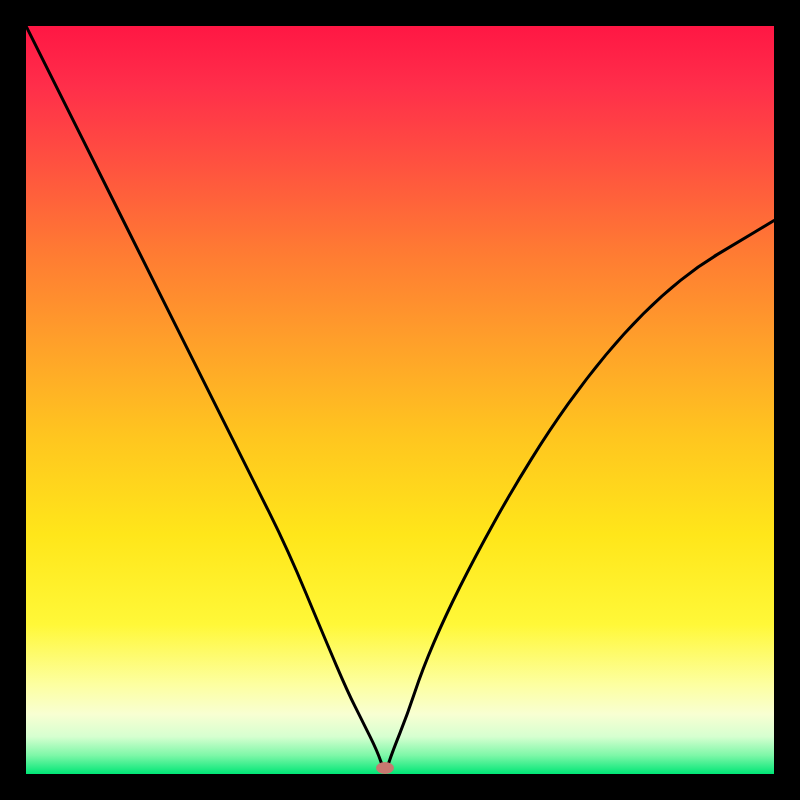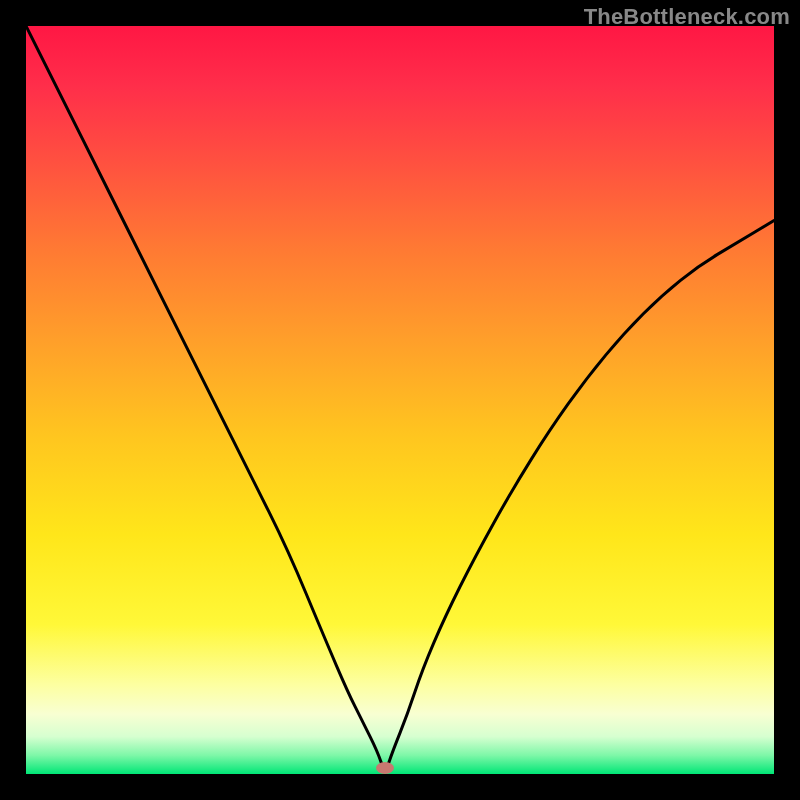--- a/index.html
+++ b/index.html
@@ -82,14 +82,13 @@
             <stop offset="100%" stop-color="#00e676"></stop>
           </linearGradient>
       </defs>
       <rect x="0" y="0" width="748" height="748" fill="url(#bg)"></rect>
     </svg>
     <svg class="curve" viewBox="0 0 748 748" preserveAspectRatio="none">
       <path id="curve-path" fill="none" stroke="#000000" stroke-width="3" stroke-linecap="round" stroke-linejoin="round" d="M0,0 Q0,0 18.7,37.39999999999998 Q37.4,74.79999999999995 56.099999999999994,112.19999999999999 Q74.8,149.60000000000002 93.5,187 Q112.2,224.39999999999998 130.9,261.79999999999995 Q149.6,299.2 168.3,336.6 Q187,374 205.7,411.4 Q224.4,448.8 243.10000000000002,486.20000000000005 Q261.8,523.6 280.5,568.48 Q299.2,613.36 310.41999999999996,639.54 Q321.64,665.72 329.12,680.6800000000001 Q336.6,695.64 344.08000000000004,710.5999999999999 Q351.56,725.56 355.29999999999995,736.78 Q359.03999999999996,748 362.78,736.78 Q366.52,725.56 374,706.8599999999999 Q381.48,688.16 388.96000000000004,665.72 Q396.44,643.28 407.66,617.1 Q418.88000000000005,590.9200000000001 433.84000000000003,561 Q448.8,531.08 467.5,497.42 Q486.2,463.76 504.9,433.84 Q523.6,403.91999999999996 542.3,377.74 Q561,351.56 579.7,329.12 Q598.4,306.68 617.0999999999999,287.98 Q635.8,269.28 654.5,254.31999999999996 Q673.2,239.35999999999996 691.9000000000001,228.14000000000001 Q710.6,216.92000000000007 729.3,205.70000000000005 L748,194.48000000000002"></path>
     </svg>
     <div id="marker" class="marker" data-bind-attr="background:marker.color" style="background: rgb(200, 120, 112); left: 359.04px; top: 742.016px;"></div>
   </div>
-  <div class="watermark" data-bind="watermark.text">TheBottleneck.com</div>
 </div>
 
 </body></html>

